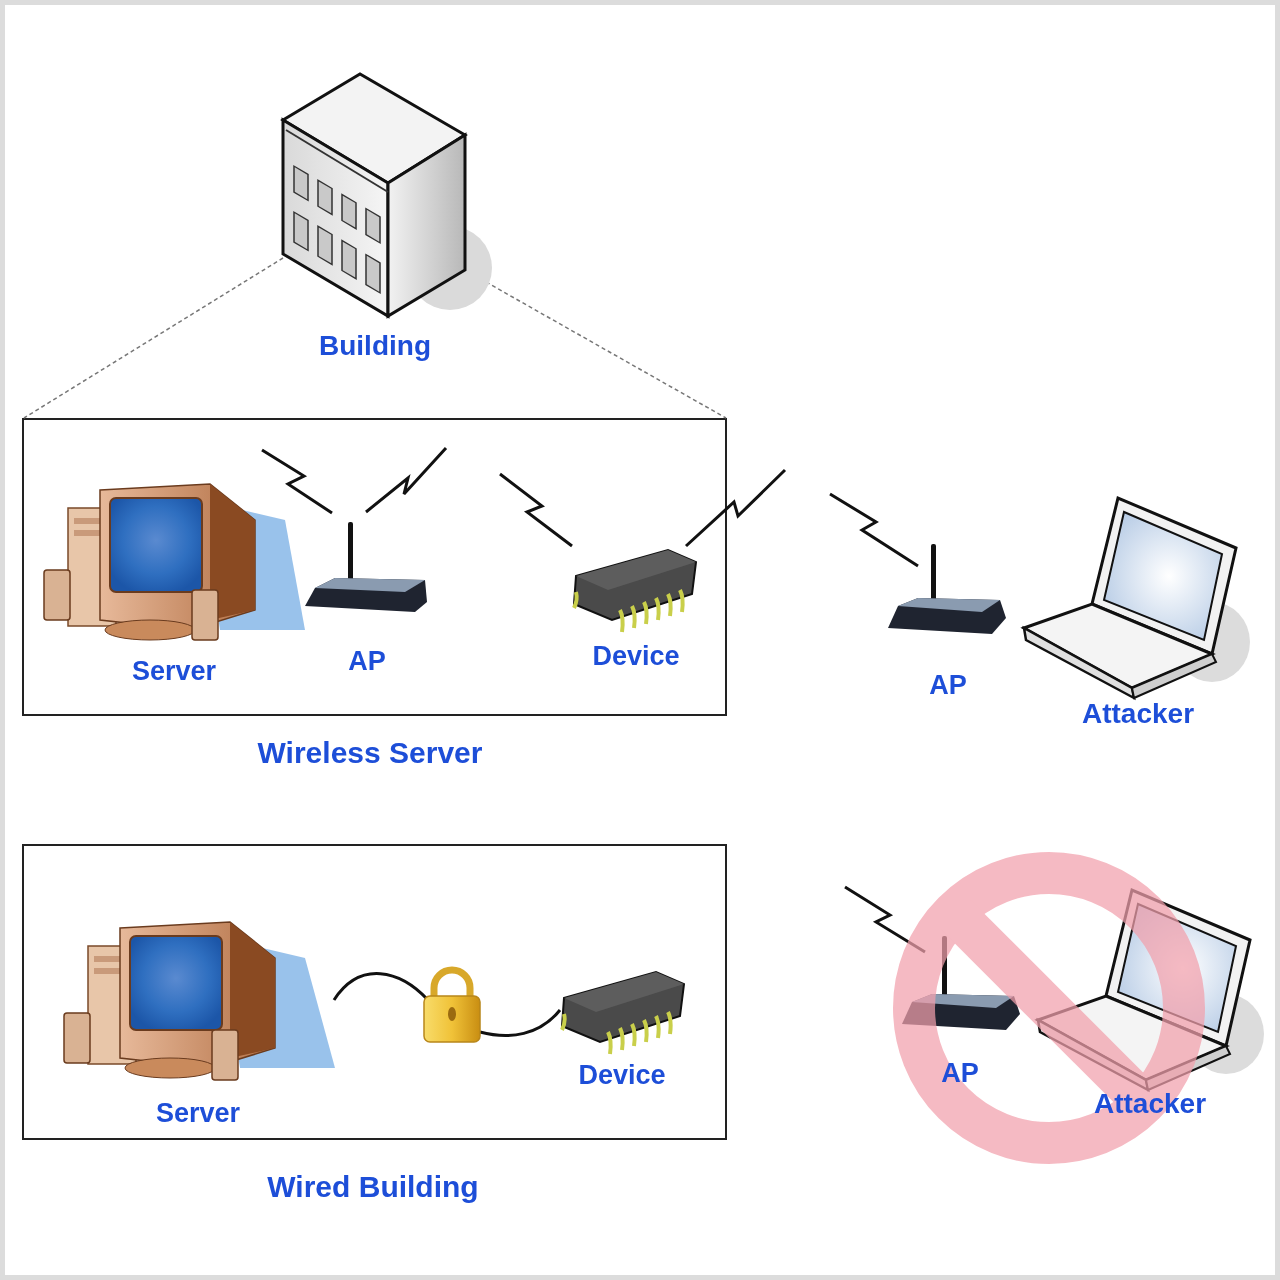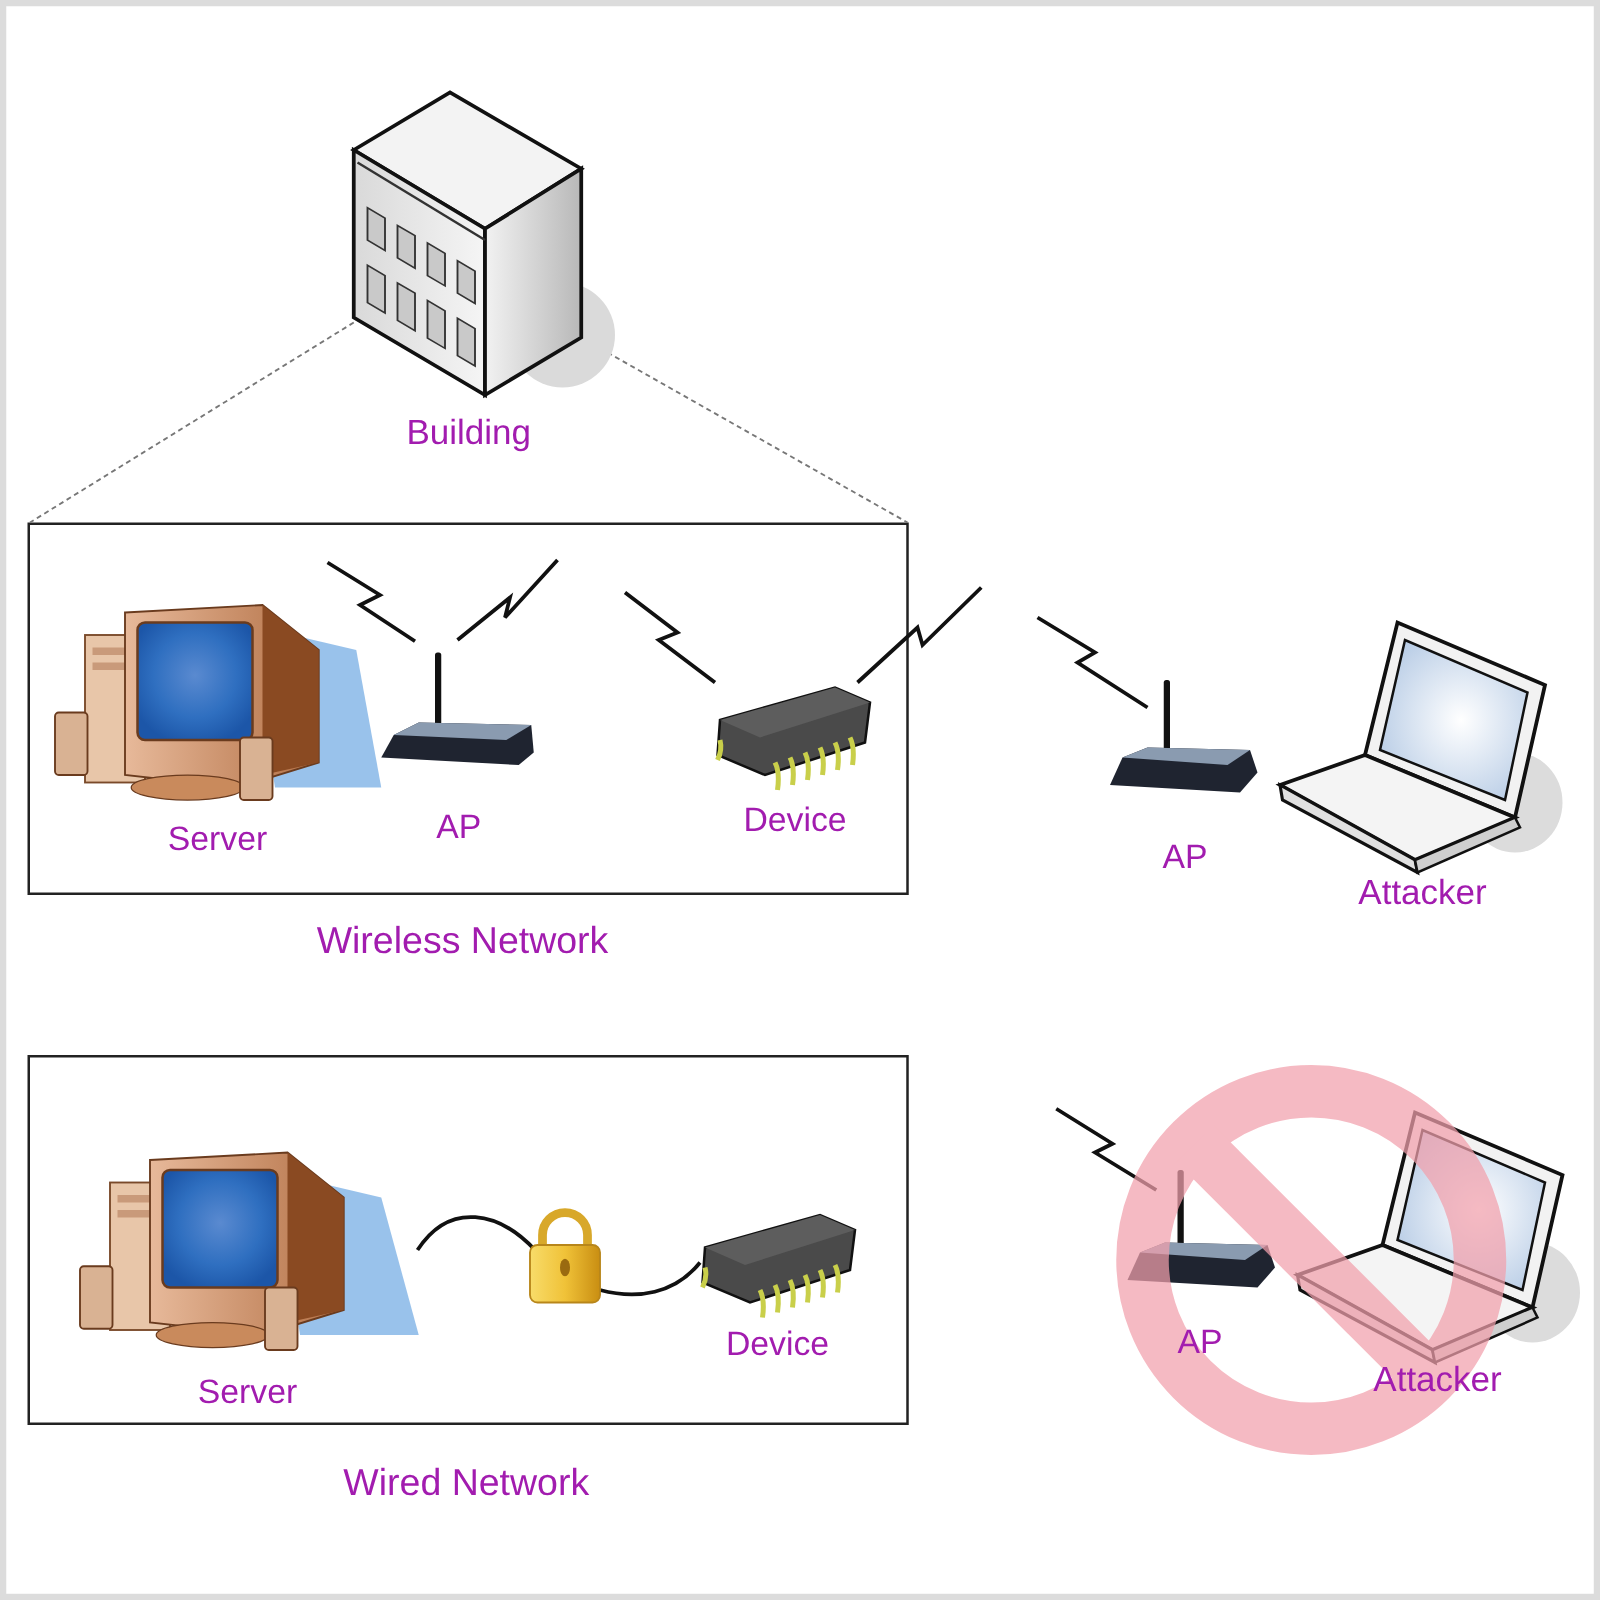--- a/index.html
+++ b/index.html
@@ -1,22 +1,22 @@
 <!DOCTYPE html>
 <html><head>
 <meta charset="utf-8">
 <style>
   html, body { margin: 0; padding: 0; background: #ffffff; }
   body { width: 1280px; height: 1280px; position: relative; overflow: hidden;
          font-family: "Liberation Sans", "DejaVu Sans", sans-serif; }
   .frame { position: absolute; left: 0; top: 0; width: 1280px; height: 1280px;
            box-sizing: border-box; border: 5px solid #dcdcdc; background: #fff; }
   svg.diagram { position: absolute; left: 0; top: 0; }
-  .lbl { position: absolute; color: #a21caf; font-size: 30px; white-space: nowrap;
-         transform: translateX(-50%); }
+  .lbl { position: absolute; color: #1d4ed8; font-size: 30px; white-space: nowrap;
+         transform: translateX(-50%); font-weight: bold; }
   .lbl.big { font-size: 28px; }
   .lbl.mid { font-size: 28px; }
   .lbl.sm { font-size: 27px; }
   .box { position: absolute; border: 2px solid #222; box-sizing: border-box; }
 </style>
 </head>
 <body>
 
 <div class="frame"></div>
 
@@ -186,23 +186,23 @@
     <circle cx="1049" cy="1008" r="135" fill="none" stroke="#f2a0ac" stroke-width="42"></circle>
     <line x1="956" y1="915" x2="1142" y2="1101" stroke="#f2a0ac" stroke-width="42"></line>
   </g>
 </svg>
 
 <div class="lbl mid" style="left:375px; top:330px;">Building</div>
 
 <div class="lbl sm" style="left:174px; top:656px;">Server</div>
 <div class="lbl sm" style="left:367px; top:646px;">AP</div>
 <div class="lbl sm" style="left:636px; top:641px;">Device</div>
-<div class="lbl" style="left:370px; top:736px;">Wireless Network</div>
+<div class="lbl" style="left:370px; top:736px;">Wireless Server</div>
 
 <div class="lbl sm" style="left:948px; top:670px;">AP</div>
 <div class="lbl big" style="left:1138px; top:698px;">Attacker</div>
 
 <div class="lbl sm" style="left:198px; top:1098px;">Server</div>
 <div class="lbl sm" style="left:622px; top:1060px;">Device</div>
-<div class="lbl" style="left:373px; top:1170px;">Wired Network</div>
+<div class="lbl" style="left:373px; top:1170px;">Wired Building</div>
 
 <div class="lbl sm" style="left:960px; top:1058px;">AP</div>
 <div class="lbl big" style="left:1150px; top:1088px;">Attacker</div>
 
 </body></html>

